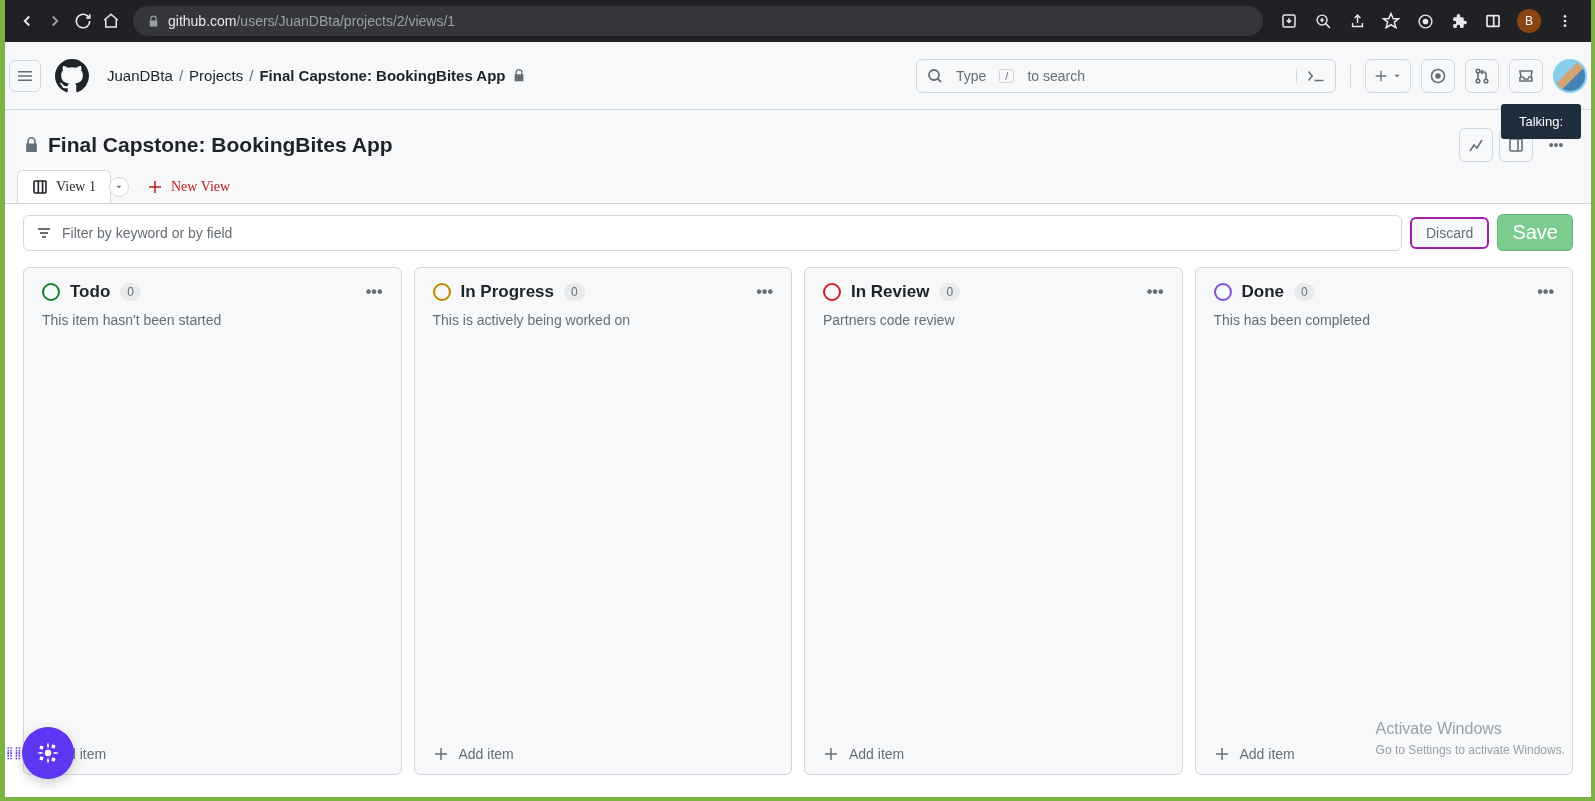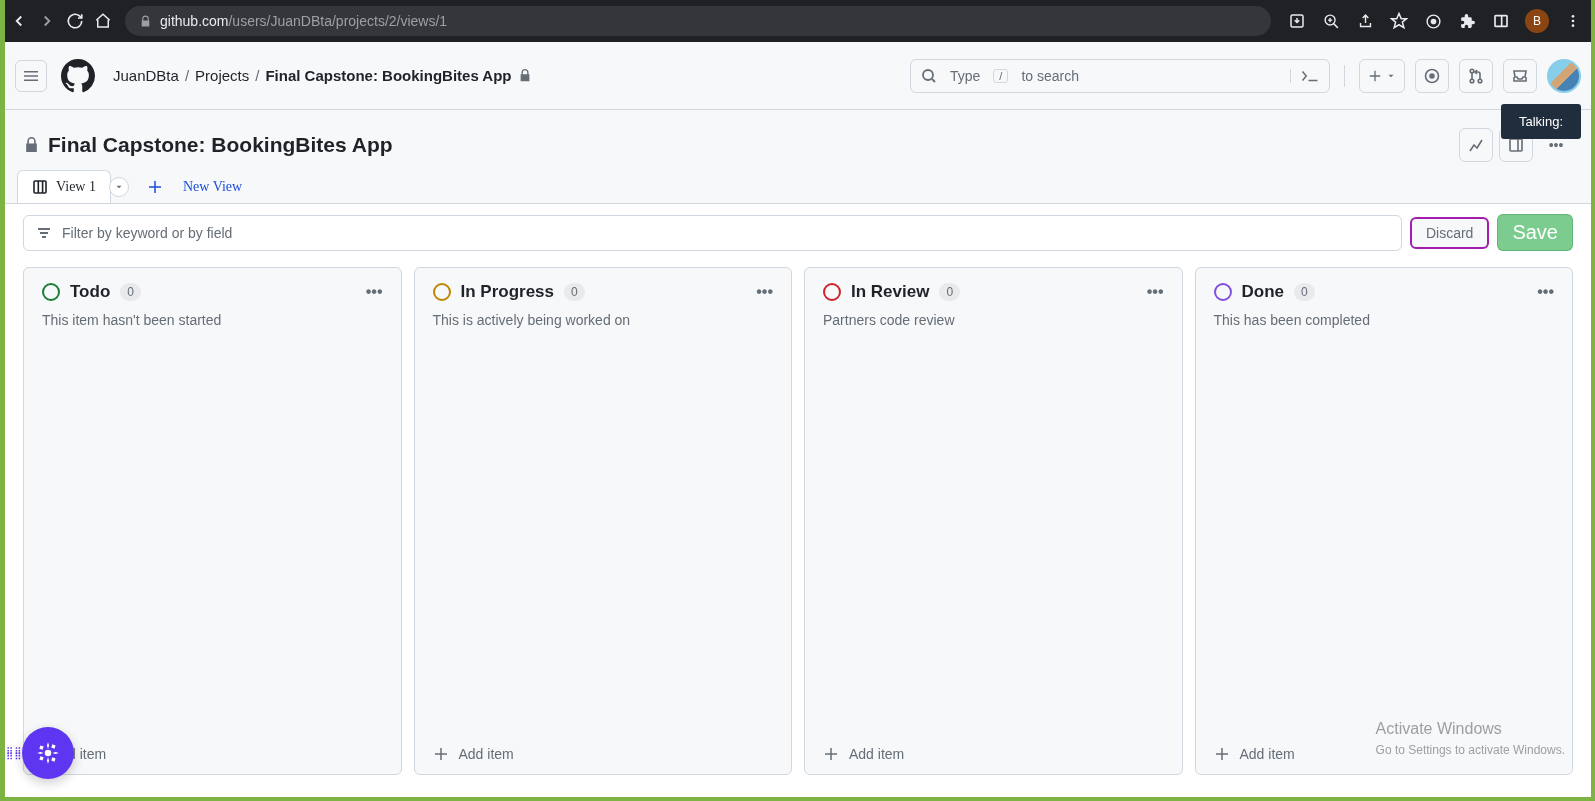--- a/index.html
+++ b/index.html
@@ -1,31 +1,31 @@
 <!DOCTYPE html>
 <html><head>
 <meta charset="utf-8">
 <style>
   * { box-sizing: border-box; margin: 0; padding: 0; }
   body { font-family: -apple-system, BlinkMacSystemFont, "Segoe UI", Helvetica, Arial, sans-serif; background: #fff; width: 1595px; height: 801px; overflow: hidden; border-left: 5px solid #7cb342; border-right: 4px solid #7cb342; border-bottom: 4px solid #7cb342; }
   
   
-  .browser-bar { background: #202124; height: 42px; display: flex; align-items: center; padding: 0 0; }
+  .browser-bar { background: #202124; height: 42px; display: flex; align-items: center; padding: 0 8px; }
   .nav-btn { width: 28px; height: 28px; display: flex; align-items: center; justify-content: center; color: #9aa0a6; cursor: pointer; border-radius: 50%; }
   .nav-btn.active { color: #e8eaed; }
   .url-bar { flex: 1; background: #35363a; border-radius: 30px; height: 30px; display: flex; align-items: center; padding: 0 14px; color: #9aa0a6; font-size: 14px; margin: 0 8px; }
   .url-secure { display: flex; align-items: center; margin-right: 8px; }
   .url-host { color: #e8eaed; }
   .url-path { color: #9aa0a6; }
   .ext-icons { display: flex; align-items: center; gap: 14px; padding: 0 8px; }
   .ext-icon { width: 20px; height: 20px; color: #e8eaed; display: flex; align-items: center; justify-content: center; }
   .profile-badge { width: 24px; height: 24px; background: #8b4513; color: #fff; border-radius: 50%; display: flex; align-items: center; justify-content: center; font-size: 12px; font-weight: 500; }
   
   
-  .gh-header { height: 68px; display: flex; align-items: center; padding: 0 10px; border-bottom: 1px solid #d0d7de; background: #f6f8fa; position: relative; }
+  .gh-header { height: 68px; display: flex; align-items: center; padding: 0 4px; border-bottom: 1px solid #d0d7de; background: #f6f8fa; position: relative; }
   .hamburger { width: 32px; height: 32px; border: 1px solid #d0d7de; border-radius: 6px; display: flex; align-items: center; justify-content: center; cursor: pointer; color: #656d76; }
   .gh-logo { margin-left: 14px; color: #1f2328; }
   .breadcrumbs { display: flex; align-items: center; margin-left: 18px; font-size: 15px; color: #656d76; gap: 6px; }
   .breadcrumbs a { color: #1f2328; text-decoration: none; }
   .breadcrumbs .current { color: #1f2328; font-weight: 600; }
   .lock-sm { color: #656d76; }
   .header-right { margin-left: auto; display: flex; align-items: center; gap: 10px; }
   .search-box { width: 420px; height: 34px; border: 1px solid #d0d7de; border-radius: 6px; display: flex; align-items: center; padding: 0 10px; background: #f6f8fa; color: #656d76; font-size: 14px; gap: 13px; }
   .slash { border: 1px solid #d0d7de; border-radius: 3px; padding: 0 5px; font-size: 11px; color: #656d76; }
   .cmd-icon { border-left: 1px solid #d0d7de; padding-left: 10px; margin-left: auto; }
@@ -40,21 +40,21 @@
   
   .project-header { padding: 18px 18px 8px; display: flex; align-items: center; background: #f6f8fa; }
   .project-title { display: flex; align-items: center; gap: 8px; font-size: 21px; font-weight: 600; color: #1f2328; }
   .project-actions { margin-left: auto; display: flex; gap: 6px; }
   
   
   .tabs-row { display: flex; align-items: center; padding: 0 12px; background: #f6f8fa; border-bottom: 1px solid #d0d7de; gap: 4px; font-family: Liberation Serif, serif; }
   .tab { display: flex; align-items: center; gap: 8px; padding: 8px 14px; font-size: 14px; color: #1f2328; border: 1px solid transparent; border-bottom: none; cursor: pointer; }
   .tab.active { background: #fff; border-color: #d0d7de; border-radius: 6px 6px 0 0; font-weight: 500; }
   .tab-chevron { background: #fff; border: 1px solid #d0d7de; border-radius: 50%; width: 20px; height: 20px; display:flex; align-items:center; justify-content:center; margin-left: -6px; cursor:pointer; }
-  .new-view { color: #1d4ed8; display: flex; align-items: center; gap: 20px; padding: 8px 14px; font-size: 14px; cursor: pointer; }
+  .new-view { color: #b91c1c; display: flex; align-items: center; gap: 8px; padding: 8px 14px; font-size: 14px; cursor: pointer; }
   
   
   .filter-row { display: flex; align-items: center; padding: 10px 18px; gap: 8px; }
   .filter-input { flex: 1; border: 1px solid #d0d7de; border-radius: 6px; height: 36px; display: flex; align-items: center; padding: 0 12px; color: #656d76; font-size: 14px; gap: 10px; }
   .btn-secondary { padding: 6px 14px; border: 2px solid #a21caf; border-radius: 6px; background: #f6f8fa; color: #656d76; font-size: 14px; cursor: pointer; }
   .btn-save { padding: 6px 14px; border: 1px solid rgba(31,136,61,.3); border-radius: 6px; background: #7ccb8f; color: #fff; font-size: 20px; cursor: pointer; }
   
   
   .board { display: flex; gap: 12px; padding: 6px 18px; height: 520px; }
   .column { width: 380px; border: 1px solid #d0d7de; border-radius: 6px; background: #f6f8fa; display: flex; flex-direction: column; overflow: hidden; }

